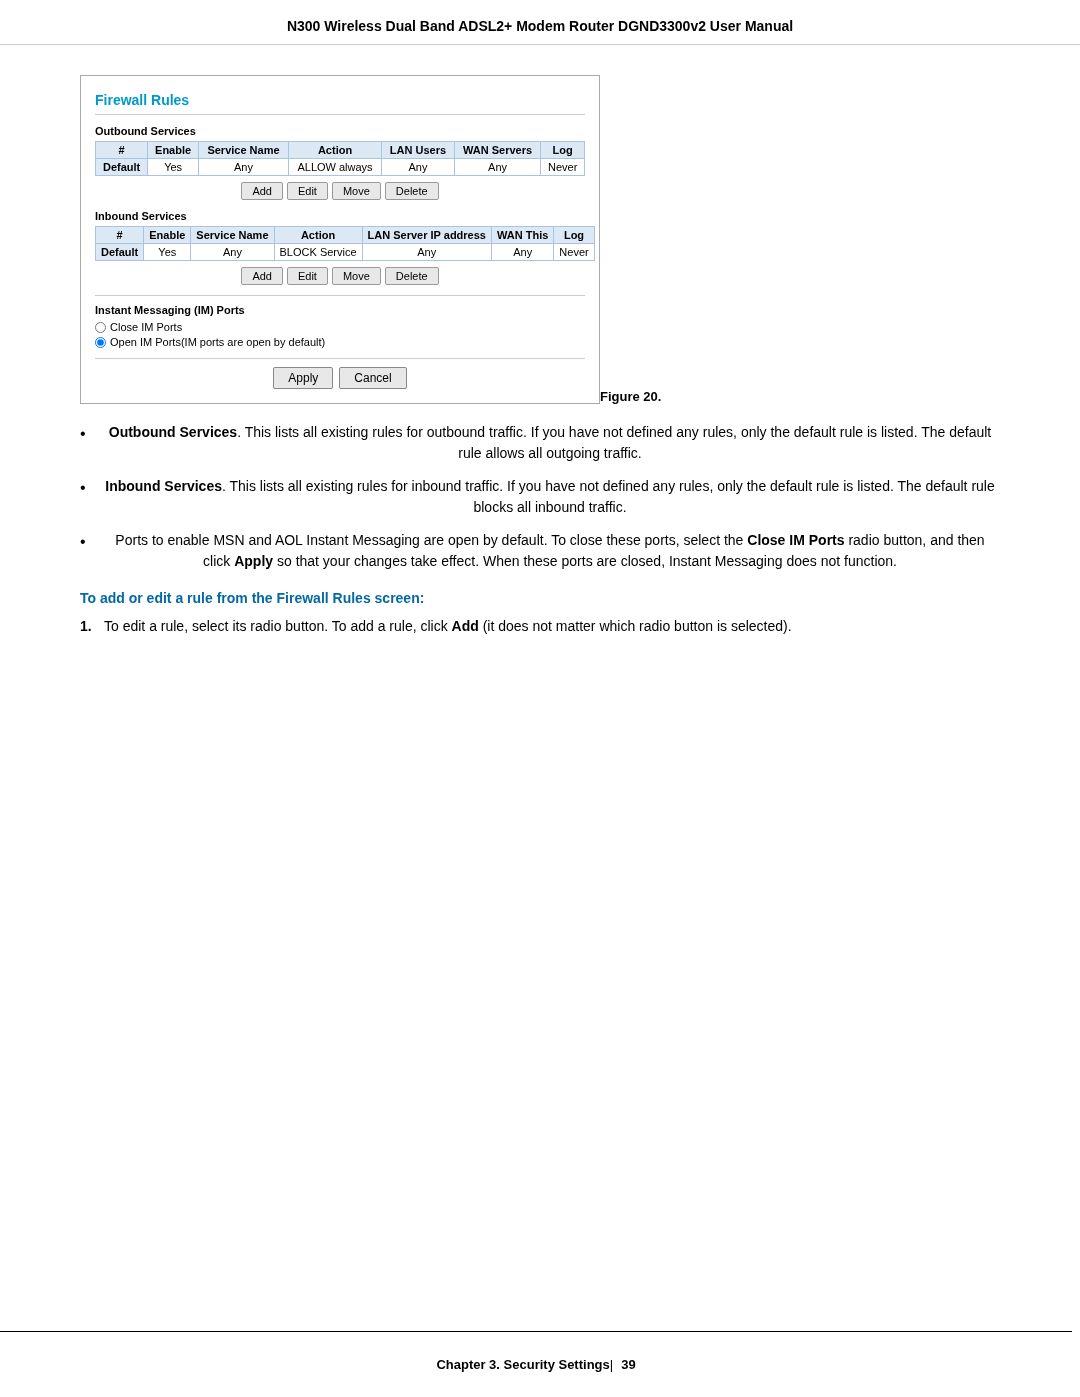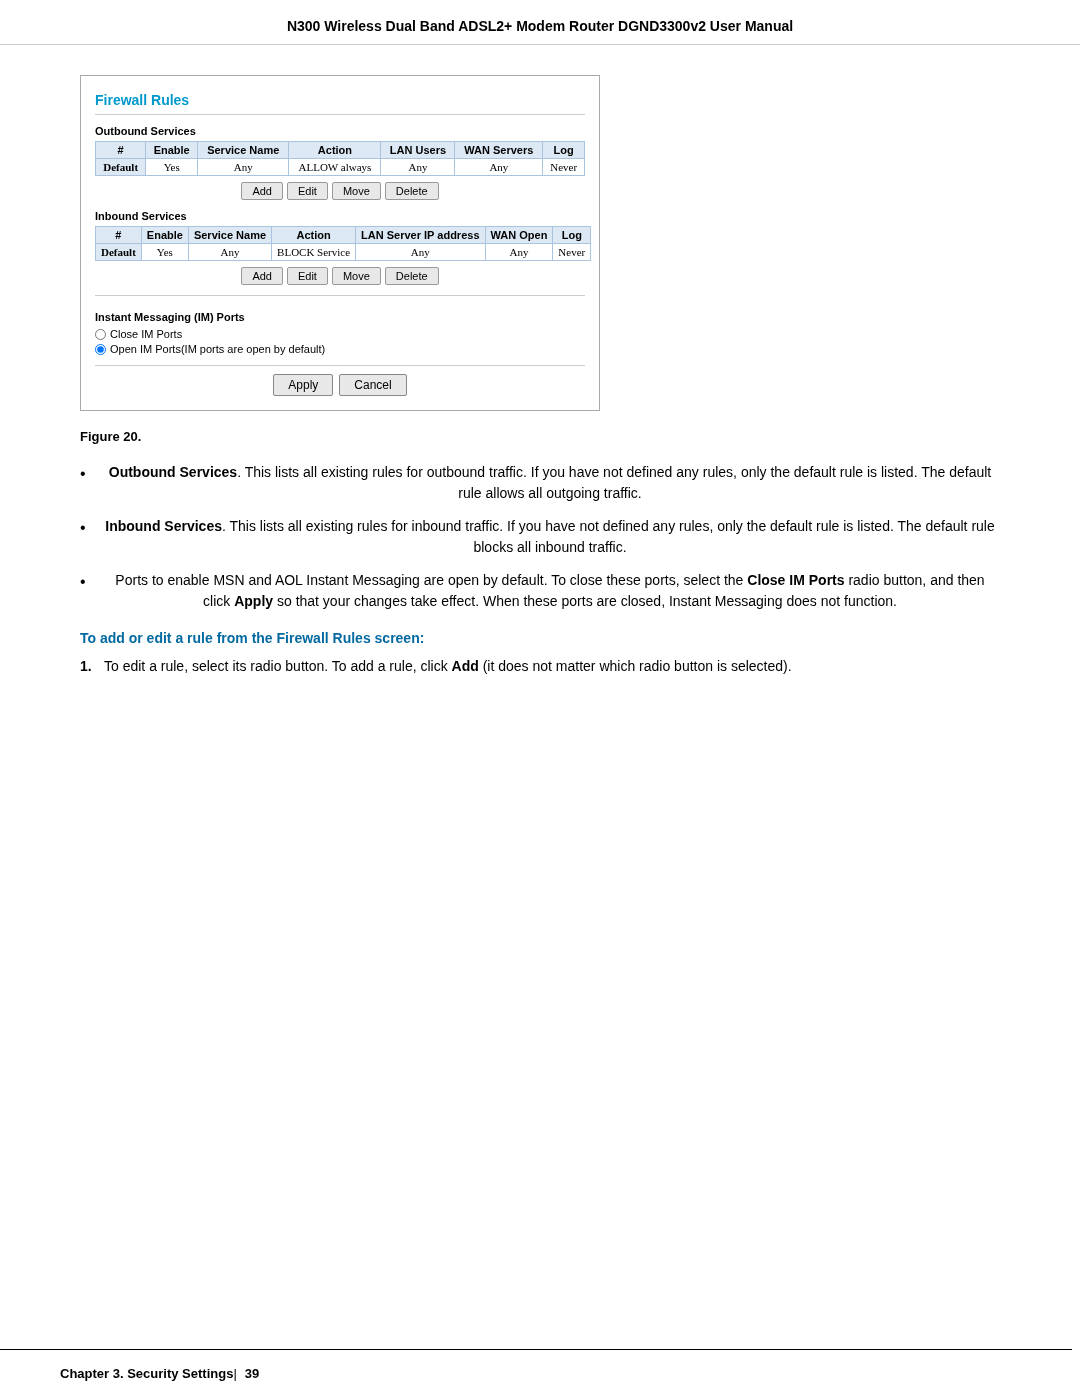--- a/index.html
+++ b/index.html
@@ -23,22 +23,22 @@
     }
 
     
     .content-area {
       padding: 30px 80px 80px;
     }
 
     
     .figure-container {
       display: flex;
-      flex-direction: column;
-      align-items: flex-start;
+      flex-direction: row;
+      align-items: flex-end;
       margin-bottom: 18px;
     }
 
     .firewall-box {
       border: 1px solid #aaa;
       background: #fff;
       width: 520px;
       padding: 16px 14px 14px;
     }
 
@@ -74,21 +74,20 @@
       font-weight: bold;
       color: #000;
       white-space: nowrap;
     }
 
     .rules-table td {
       border: 1px solid #aac4e0;
       padding: 2px 5px;
       text-align: center;
       white-space: nowrap;
-      font-family: Liberation Serif, serif;
     }
 
     .rules-table td.default-cell {
       background: #dce9f5;
       font-weight: bold;
     }
 
     
     .btn-row {
       display: flex;
@@ -102,21 +101,21 @@
       padding: 2px 10px;
       background: #e8e8e8;
       border: 1px solid #999;
       cursor: pointer;
       border-radius: 2px;
     }
 
     
     .im-section {
       border-top: 1px solid #ccc;
-      padding-top: 15px;
+      padding-top: 8px;
       margin-top: 10px;
     }
 
     .im-section-label {
       font-size: 11px;
       font-weight: bold;
       margin-bottom: 5px;
     }
 
     .radio-row {
@@ -217,23 +216,23 @@
       line-height: 1.5;
     }
 
     
     .page-footer {
       position: absolute;
       bottom: 0;
       left: 0;
       right: 8px;
       border-top: 1px solid #000;
-      padding: 16px 60px;
-      display: flex;
-      justify-content: flex-start;
+      padding: 25px 60px;
+      display: flex;
+      justify-content: center;
       align-items: center;
       font-size: 13px;
     }
 
     .footer-left {
       font-weight: bold;
     }
 
     .footer-right {
       display: flex;
@@ -297,21 +296,21 @@
 
       <div class="section-label">Inbound Services</div>
       <table class="rules-table">
         <thead>
           <tr>
             <th>#</th>
             <th>Enable</th>
             <th>Service Name</th>
             <th>Action</th>
             <th>LAN Server IP address</th>
-            <th>WAN Open</th>
+            <th>WAN This</th>
             <th>Log</th>
           </tr>
         </thead>
         <tbody>
           <tr>
             <td class="default-cell">Default</td>
             <td>Yes</td>
             <td>Any</td>
             <td>BLOCK Service</td>
             <td>Any</td>

